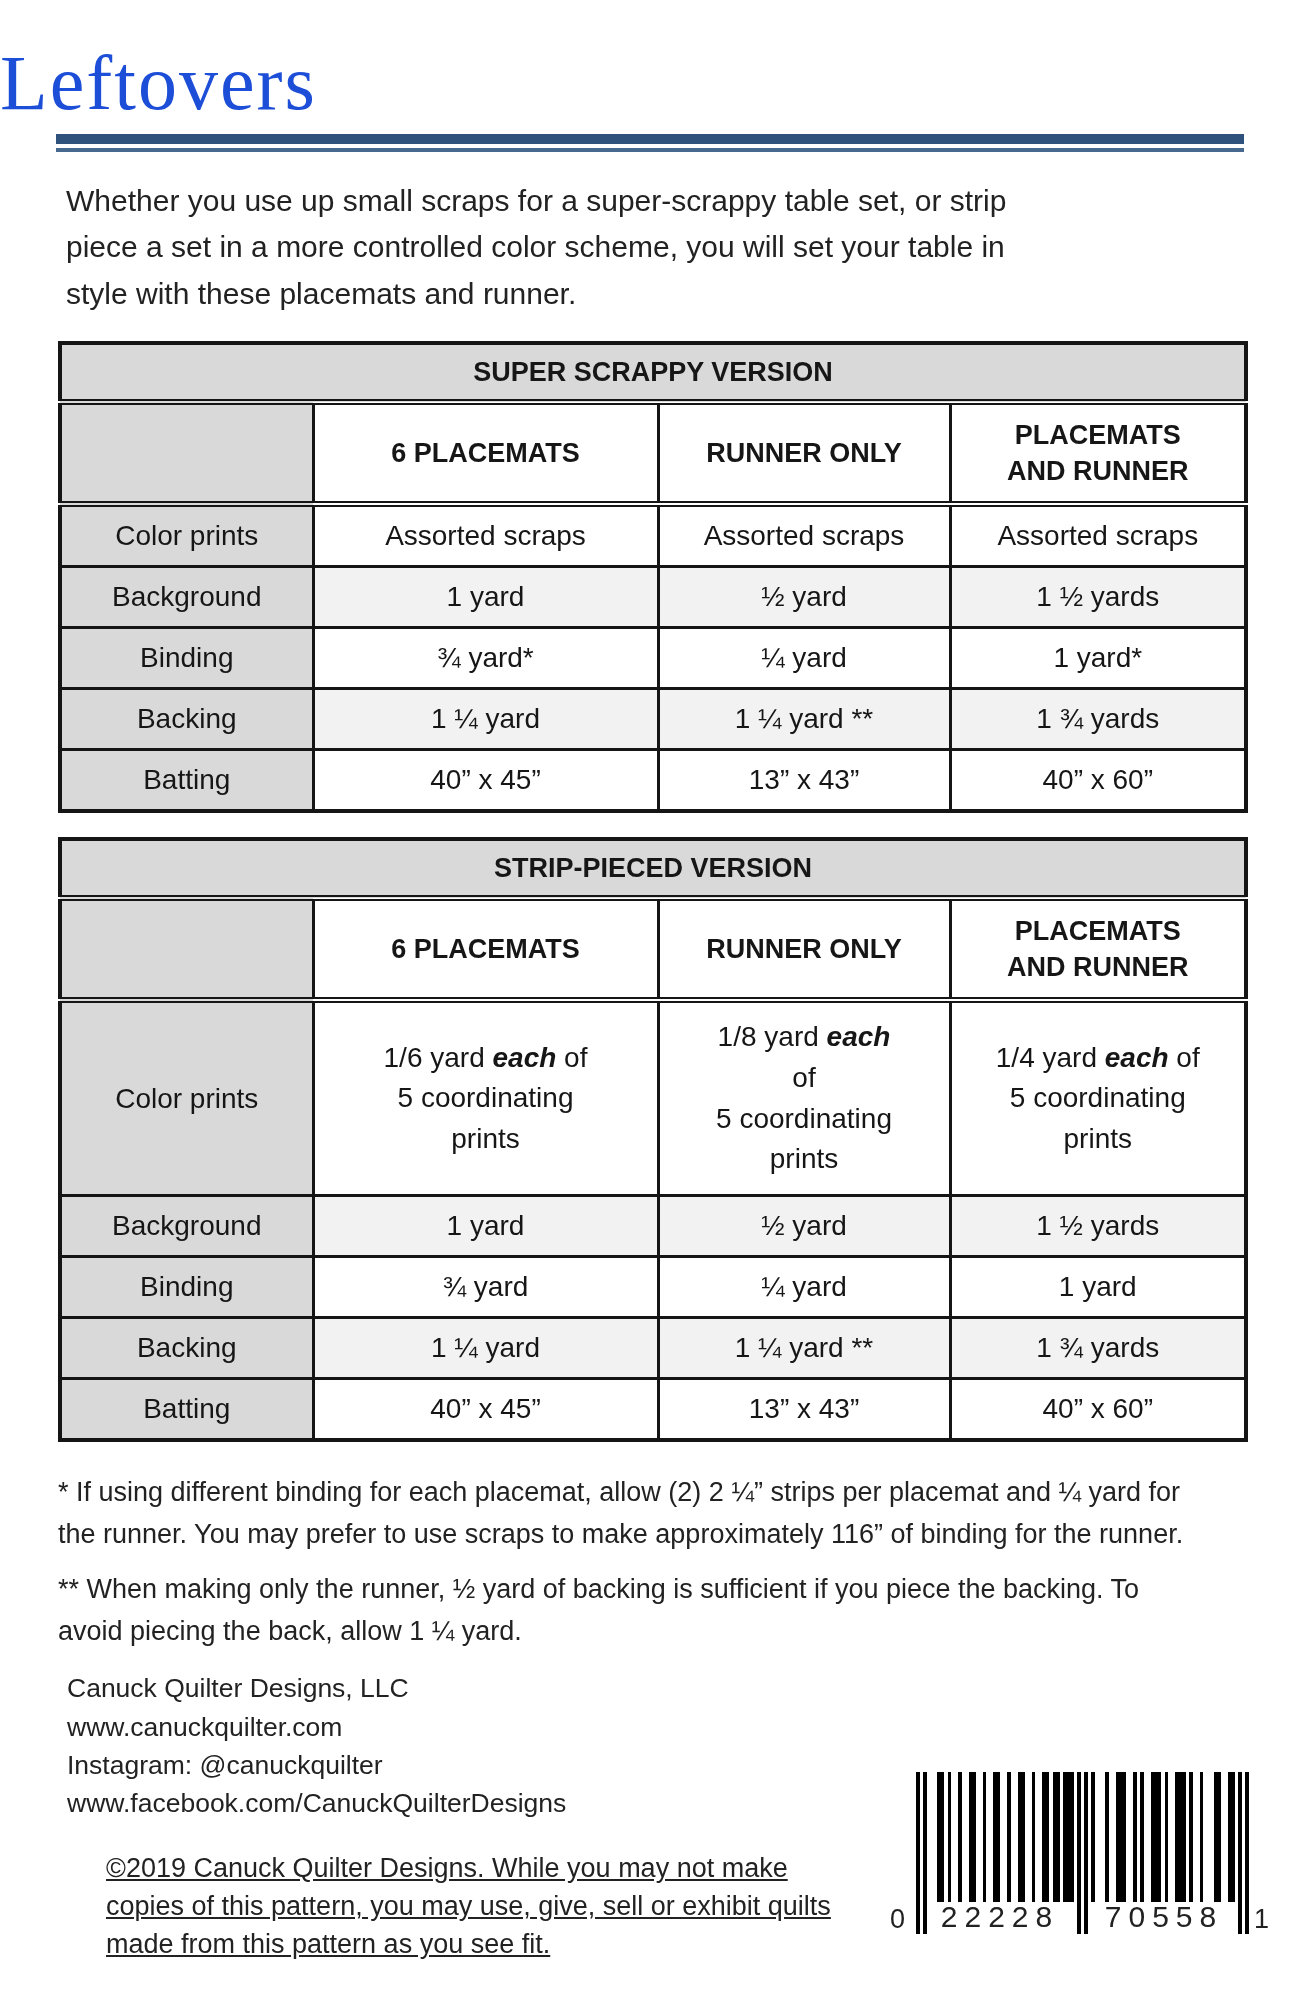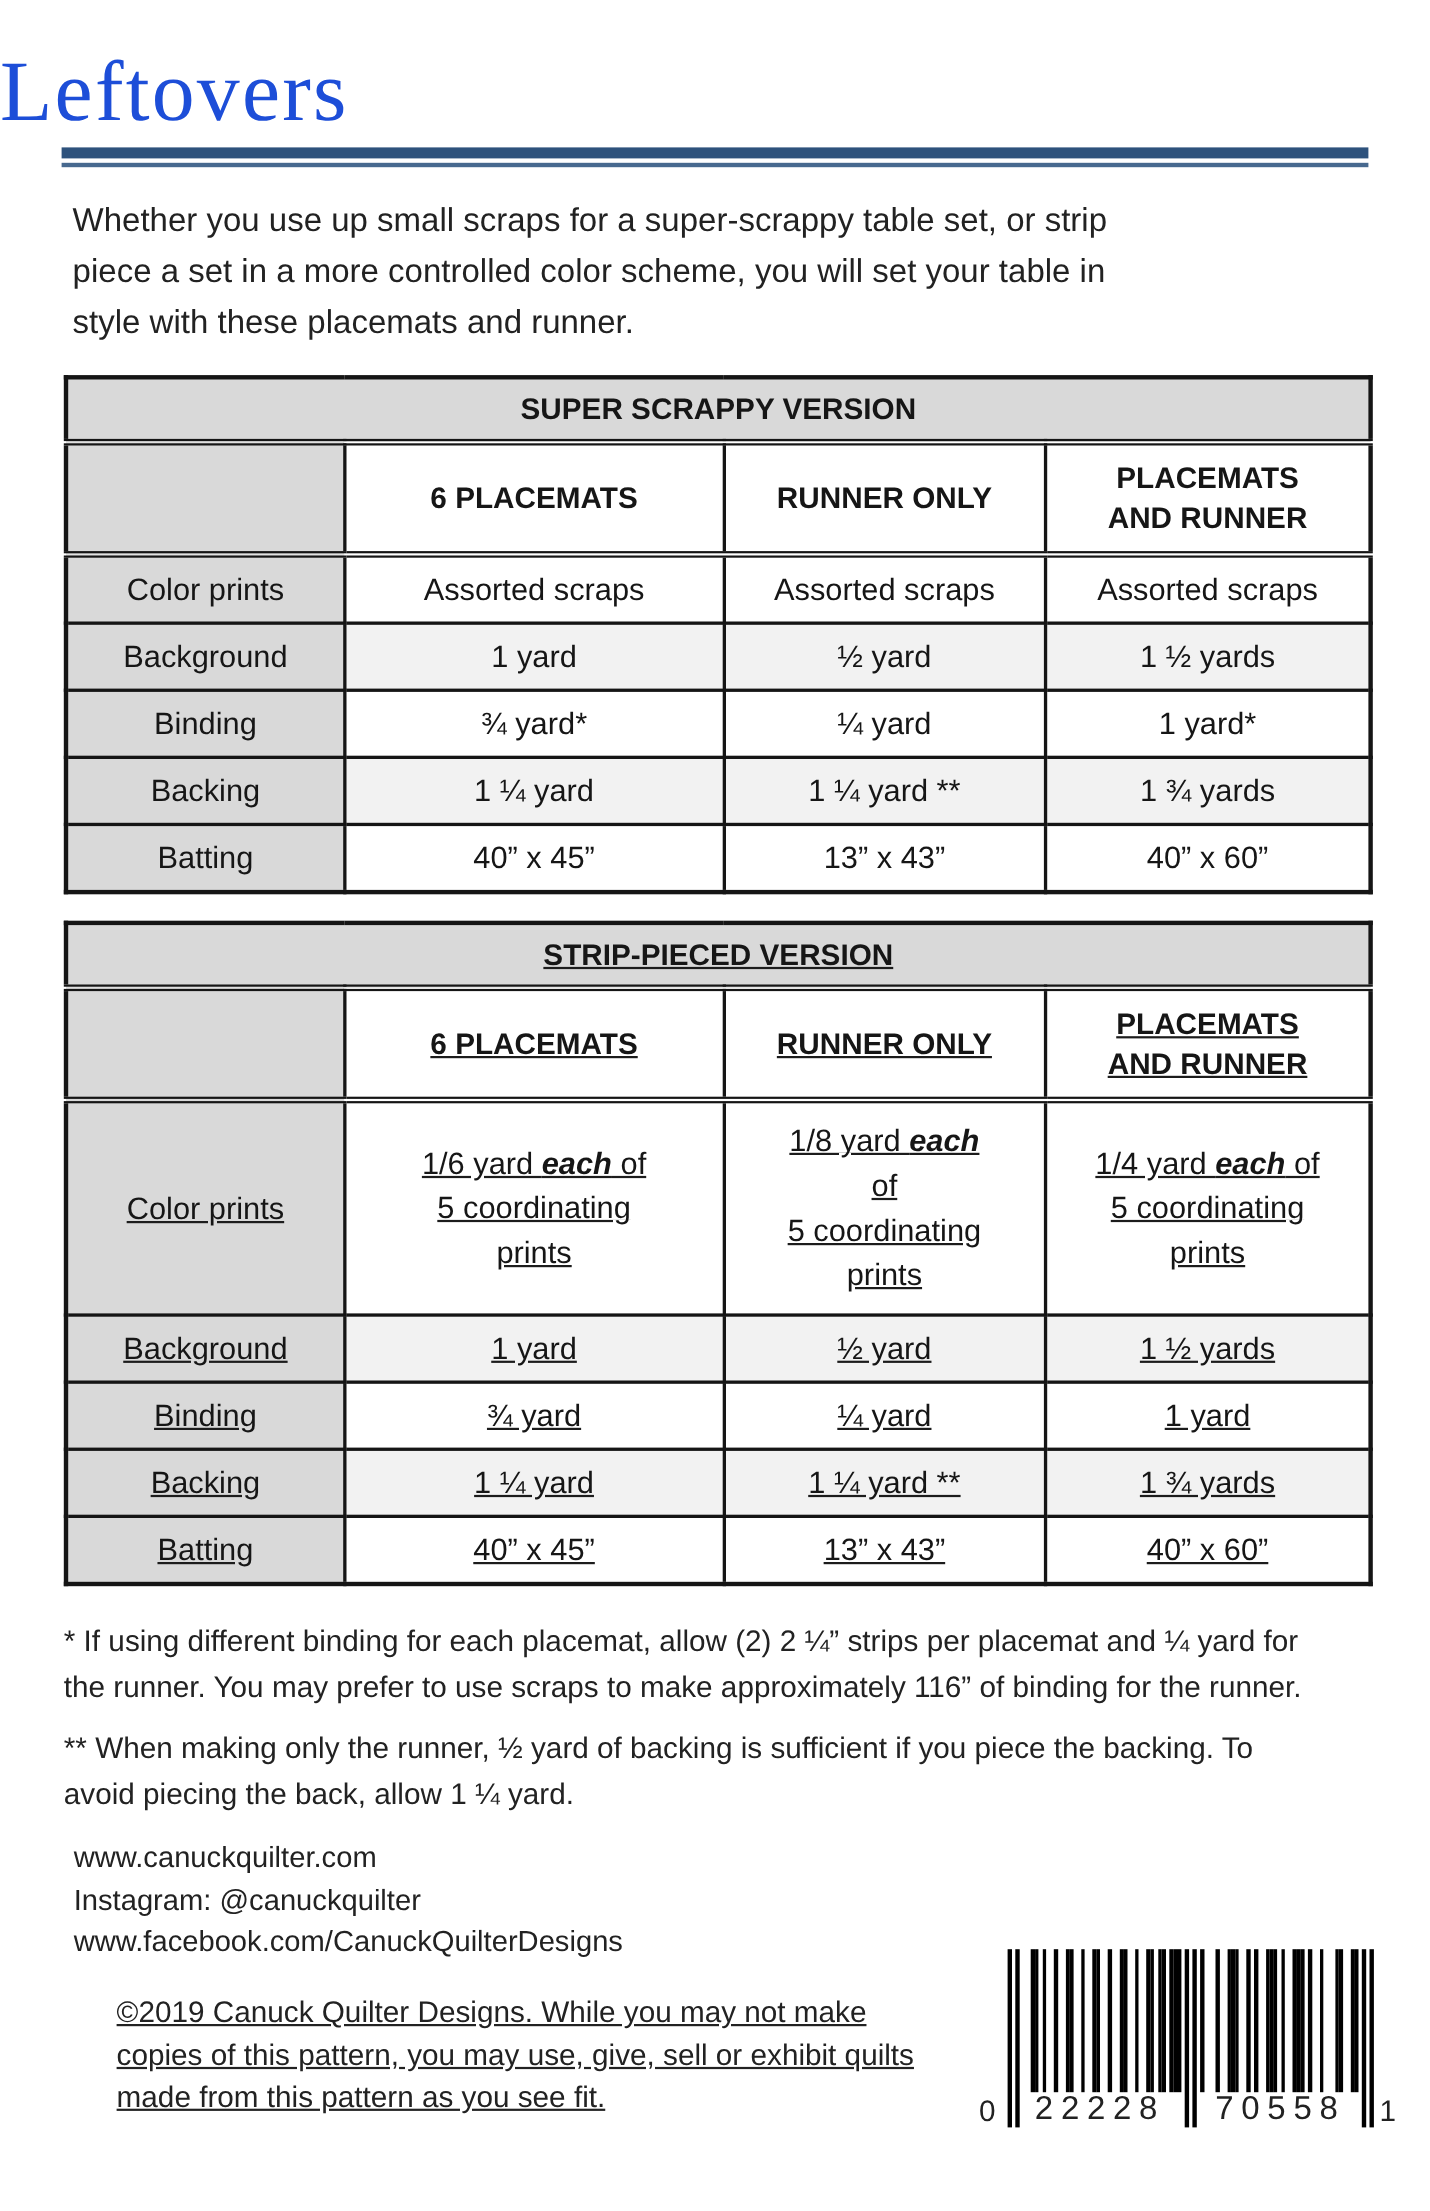--- a/index.html
+++ b/index.html
@@ -43,21 +43,21 @@
   }
   tr.t-colhead td{
     background:#ffffff;font-weight:bold;font-size:27px;height:94px;
     border-bottom:6px double #151515;line-height:1.35;
   }
   tr.t-colhead td.c-label{background:#d9d9d9;}
   td.c-rowlabel{background:#d9d9d9;font-size:28px;}
   tr.r-data td{font-size:28px;height:56px;}
   tr.r-alt td:not(.c-rowlabel){background:#f2f2f2;}
   td.c-multiline{height:auto;padding:14px 6px;line-height:1.45;}
-  .tbl2{margin-top:64px;text-decoration:underline;}
+  .tbl2{margin-top:64px;}
 
   
   .footnotes{margin:30px 40px 0 58px;}
   .footnote{
     margin:0 0 14px;font-size:27px;line-height:1.55;white-space:pre-line;color:#222;
   }
 
   
   .contact{margin:16px 0 0 67px;}
   .contact-line{font-size:26.5px;line-height:1.45;white-space:pre-line;color:#222;}
@@ -191,20 +191,21 @@
     </table>
 
   <div class="footnotes">
     <p class="footnote">* If using different binding for each placemat, allow (2) 2 ¼” strips  per placemat and ¼ yard for
 the runner.  You  may prefer to use scraps to make approximately 116” of binding for the runner.</p>
     <p class="footnote">** When making only the runner, ½ yard of backing is sufficient if you piece the backing.  To
 avoid piecing the back, allow 1 ¼ yard.</p>
   </div>
 
   <div class="contact">
+    <div class="contact-line">Canuck Quilter Designs, LLC</div>
     <div class="contact-line">www.canuckquilter.com</div>
     <div class="contact-line">Instagram:  @canuckquilter</div>
     <div class="contact-line">www.facebook.com/CanuckQuilterDesigns</div>
   </div>
 
   <p class="copyright">©2019 Canuck Quilter Designs.  While  you may not make
 copies of this pattern, you may use, give, sell or exhibit  quilts
 made from this pattern as  you see fit.</p>
 
   <div class="barcode">

